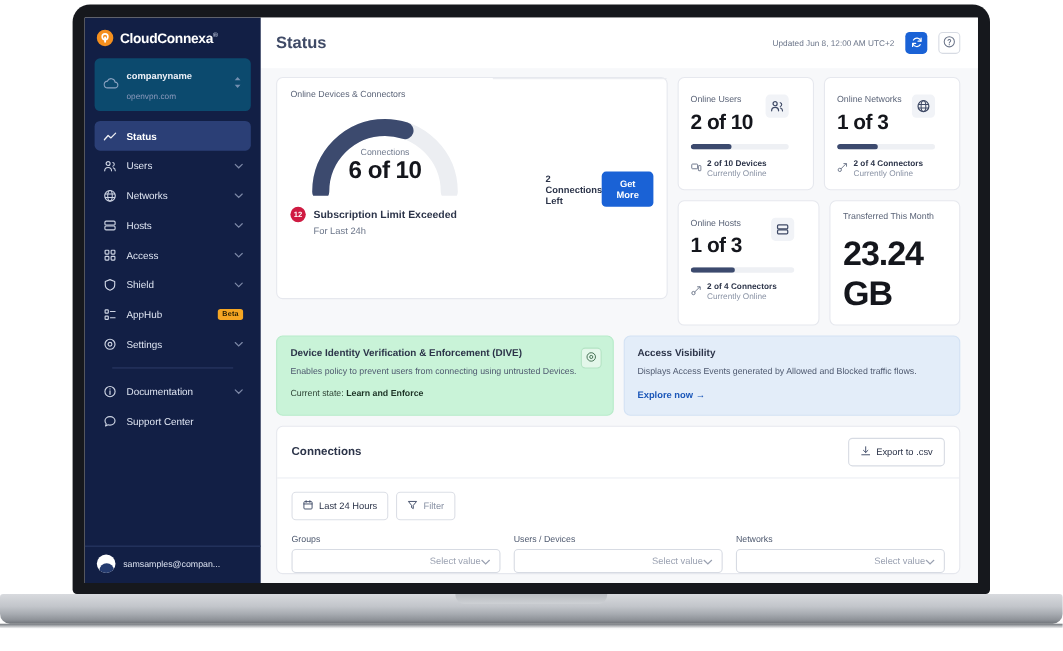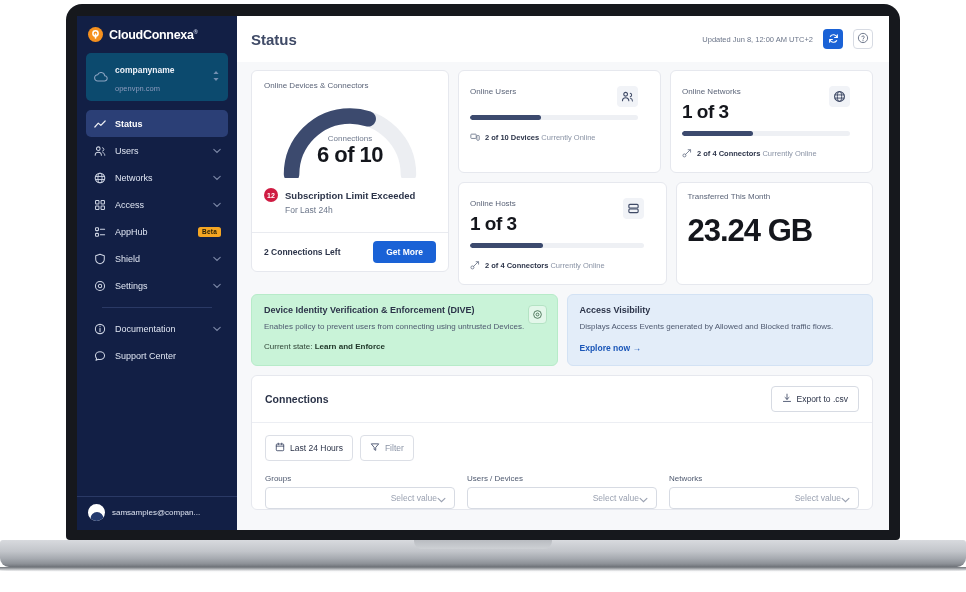--- a/index.html
+++ b/index.html
@@ -166,21 +166,21 @@
   .stats-row { display: flex; gap: 9px; }
 
   .card {
     background: #ffffff;
     border: 1px solid #e6e8ee;
     border-radius: 6px;
   }
   .card-label { font-size: 8px; color: #5b6478; }
 
   
-  .gauge-card { height: 202px; display: flex; flex-direction: column; }
+  .gauge-card { height: 202px; display: flex; flex-direction: row; }
   .gauge-body { padding: 10px 12px 0 12px; flex: 1; }
   .gauge-wrap { position: relative; height: 84px; margin-top: 4px; }
   .gauge-center {
     position: absolute; left: 0; right: 0; top: 40px;
     text-align: center;
   }
   .gauge-cap { font-size: 8px; color: #707a8e; }
   .gauge-val { font-size: 22px; font-weight: bold; color: #14161c; letter-spacing: -.5px; margin-top: -1px; }
   .alert-row { display: flex; align-items: center; gap: 7px; margin-top: 10px; }
   .alert-count {
@@ -190,21 +190,21 @@
     display: flex; align-items: center; justify-content: center;
     flex: 0 0 14px;
   }
   .alert-title { font-size: 9.5px; font-weight: bold; color: #2c3449; }
   .alert-sub { font-size: 8.5px; color: #6b7589; margin: 3px 0 0 21px; }
   .gauge-foot {
     border-top: 1px solid #e9ebf0;
     padding: 8px 12px;
     display: flex; align-items: center; justify-content: space-between;
   }
-  .foot-text { font-size: 8.5px; font-weight: bold; color: #2c3449; }
+  .foot-text { font-size: 8.5px; font-weight: bold; color: #2c3449; margin-left: 36px; }
   .btn-primary {
     background: #1a62d6; color: #fff; border: none;
     font-size: 8.5px; font-weight: bold;
     padding: 6px 13px; border-radius: 4px; cursor: pointer;
     font-family: inherit;
   }
 
   
   .stat-card { flex: 1; padding: 9px 22px 10px 11px; min-width: 0; }
   .stat-head { display: flex; align-items: flex-start; }
@@ -362,20 +362,34 @@
               </svg>
           </span>
           <span class="lbl">Networks</span>
           <span class="chev">
             <svg width="8" height="6" viewBox="0 0 10 7">
                 <path d="M1 1.5 5 5.4 9 1.5" fill="none" stroke="#b3bed9" stroke-width="1.4" stroke-linecap="round"></path>
               </svg>
           </span>
         </div>
 
+        <div class="nav-item">
+          <span class="ico">
+            <svg width="12" height="12" viewBox="0 0 14 14">
+                <rect x="1.6" y="2.4" width="10.8" height="4.1" rx="1.2" fill="none" stroke="#dfe5f2" stroke-width="1.2"></rect>
+                <rect x="1.6" y="7.5" width="10.8" height="4.1" rx="1.2" fill="none" stroke="#dfe5f2" stroke-width="1.2"></rect>
+              </svg>
+          </span>
+          <span class="lbl">Hosts</span>
+          <span class="chev">
+            <svg width="8" height="6" viewBox="0 0 10 7">
+                <path d="M1 1.5 5 5.4 9 1.5" fill="none" stroke="#b3bed9" stroke-width="1.4" stroke-linecap="round"></path>
+              </svg>
+          </span>
+        </div>
 
         <div class="nav-item">
           <span class="ico">
             <svg width="12" height="12" viewBox="0 0 14 14">
                 <rect x="1.8" y="1.8" width="4" height="4" rx="0.8" fill="none" stroke="#dfe5f2" stroke-width="1.2"></rect>
                 <rect x="8.2" y="1.8" width="4" height="4" rx="0.8" fill="none" stroke="#dfe5f2" stroke-width="1.2"></rect>
                 <rect x="1.8" y="8.2" width="4" height="4" rx="0.8" fill="none" stroke="#dfe5f2" stroke-width="1.2"></rect>
                 <rect x="8.2" y="8.2" width="4" height="4" rx="0.8" fill="none" stroke="#dfe5f2" stroke-width="1.2"></rect>
               </svg>
           </span>
@@ -383,41 +397,41 @@
           <span class="chev">
             <svg width="8" height="6" viewBox="0 0 10 7">
                 <path d="M1 1.5 5 5.4 9 1.5" fill="none" stroke="#b3bed9" stroke-width="1.4" stroke-linecap="round"></path>
               </svg>
           </span>
         </div>
 
         <div class="nav-item">
           <span class="ico">
             <svg width="12" height="12" viewBox="0 0 14 14">
-                <rect x="1.8" y="2" width="3.4" height="3.4" rx="0.7" fill="none" stroke="#dfe5f2" stroke-width="1.2"></rect>
-                <rect x="1.8" y="8.6" width="3.4" height="3.4" rx="0.7" fill="none" stroke="#dfe5f2" stroke-width="1.2"></rect>
-                <path d="M7.4 3.7h5M7.4 10.3h5" stroke="#dfe5f2" stroke-width="1.2" stroke-linecap="round"></path>
-              </svg>
-          </span>
-          <span class="lbl">AppHub</span>
-          <span class="beta-badge">Beta</span>
-        </div>
-
-        <div class="nav-item">
-          <span class="ico">
-            <svg width="12" height="12" viewBox="0 0 14 14">
                 <path d="M7 1.4 12 3.3v3.9c0 3-2.2 4.7-5 5.4-2.8-.7-5-2.4-5-5.4V3.3L7 1.4z" fill="none" stroke="#dfe5f2" stroke-width="1.2" stroke-linejoin="round"></path>
               </svg>
           </span>
           <span class="lbl">Shield</span>
           <span class="chev">
             <svg width="8" height="6" viewBox="0 0 10 7">
                 <path d="M1 1.5 5 5.4 9 1.5" fill="none" stroke="#b3bed9" stroke-width="1.4" stroke-linecap="round"></path>
               </svg>
           </span>
+        </div>
+
+        <div class="nav-item">
+          <span class="ico">
+            <svg width="12" height="12" viewBox="0 0 14 14">
+                <rect x="1.8" y="2" width="3.4" height="3.4" rx="0.7" fill="none" stroke="#dfe5f2" stroke-width="1.2"></rect>
+                <rect x="1.8" y="8.6" width="3.4" height="3.4" rx="0.7" fill="none" stroke="#dfe5f2" stroke-width="1.2"></rect>
+                <path d="M7.4 3.7h5M7.4 10.3h5" stroke="#dfe5f2" stroke-width="1.2" stroke-linecap="round"></path>
+              </svg>
+          </span>
+          <span class="lbl">AppHub</span>
+          <span class="beta-badge">Beta</span>
         </div>
 
         <div class="nav-item">
           <span class="ico">
             <svg width="12" height="12" viewBox="0 0 14 14">
                 <circle cx="7" cy="7" r="5.3" fill="none" stroke="#dfe5f2" stroke-width="1.2"></circle>
                 <circle cx="7" cy="7" r="2" fill="none" stroke="#dfe5f2" stroke-width="1.2"></circle>
               </svg>
           </span>
           <span class="lbl">Settings</span>
@@ -523,20 +537,21 @@
           </div>
 
           <div class="col-stats">
 
             <div class="stats-row">
 
               <div class="card stat-card">
                 <div class="stat-head">
                   <span class="stat-left">
                     <span class="card-label">Online Users</span>
+                    <div class="stat-value">2 of 10</div>
                   </span>
                   <span class="stat-icon">
                     <svg width="13" height="13" viewBox="0 0 14 14">
                         <circle cx="5" cy="4.6" r="2" fill="none" stroke="#3f4a66" stroke-width="1.2"></circle>
                         <path d="M1.6 11.6c0-2 1.5-3.3 3.4-3.3s3.4 1.3 3.4 3.3" fill="none" stroke="#3f4a66" stroke-width="1.2" stroke-linecap="round"></path>
                         <path d="M10 3.6a1.9 1.9 0 0 1 0 3.7M10.3 8.8c1.2.4 2 1.5 2 3" fill="none" stroke="#3f4a66" stroke-width="1.1" stroke-linecap="round"></path>
                       </svg>
                   </span>
                 </div>
                 <div class="bar-track">

